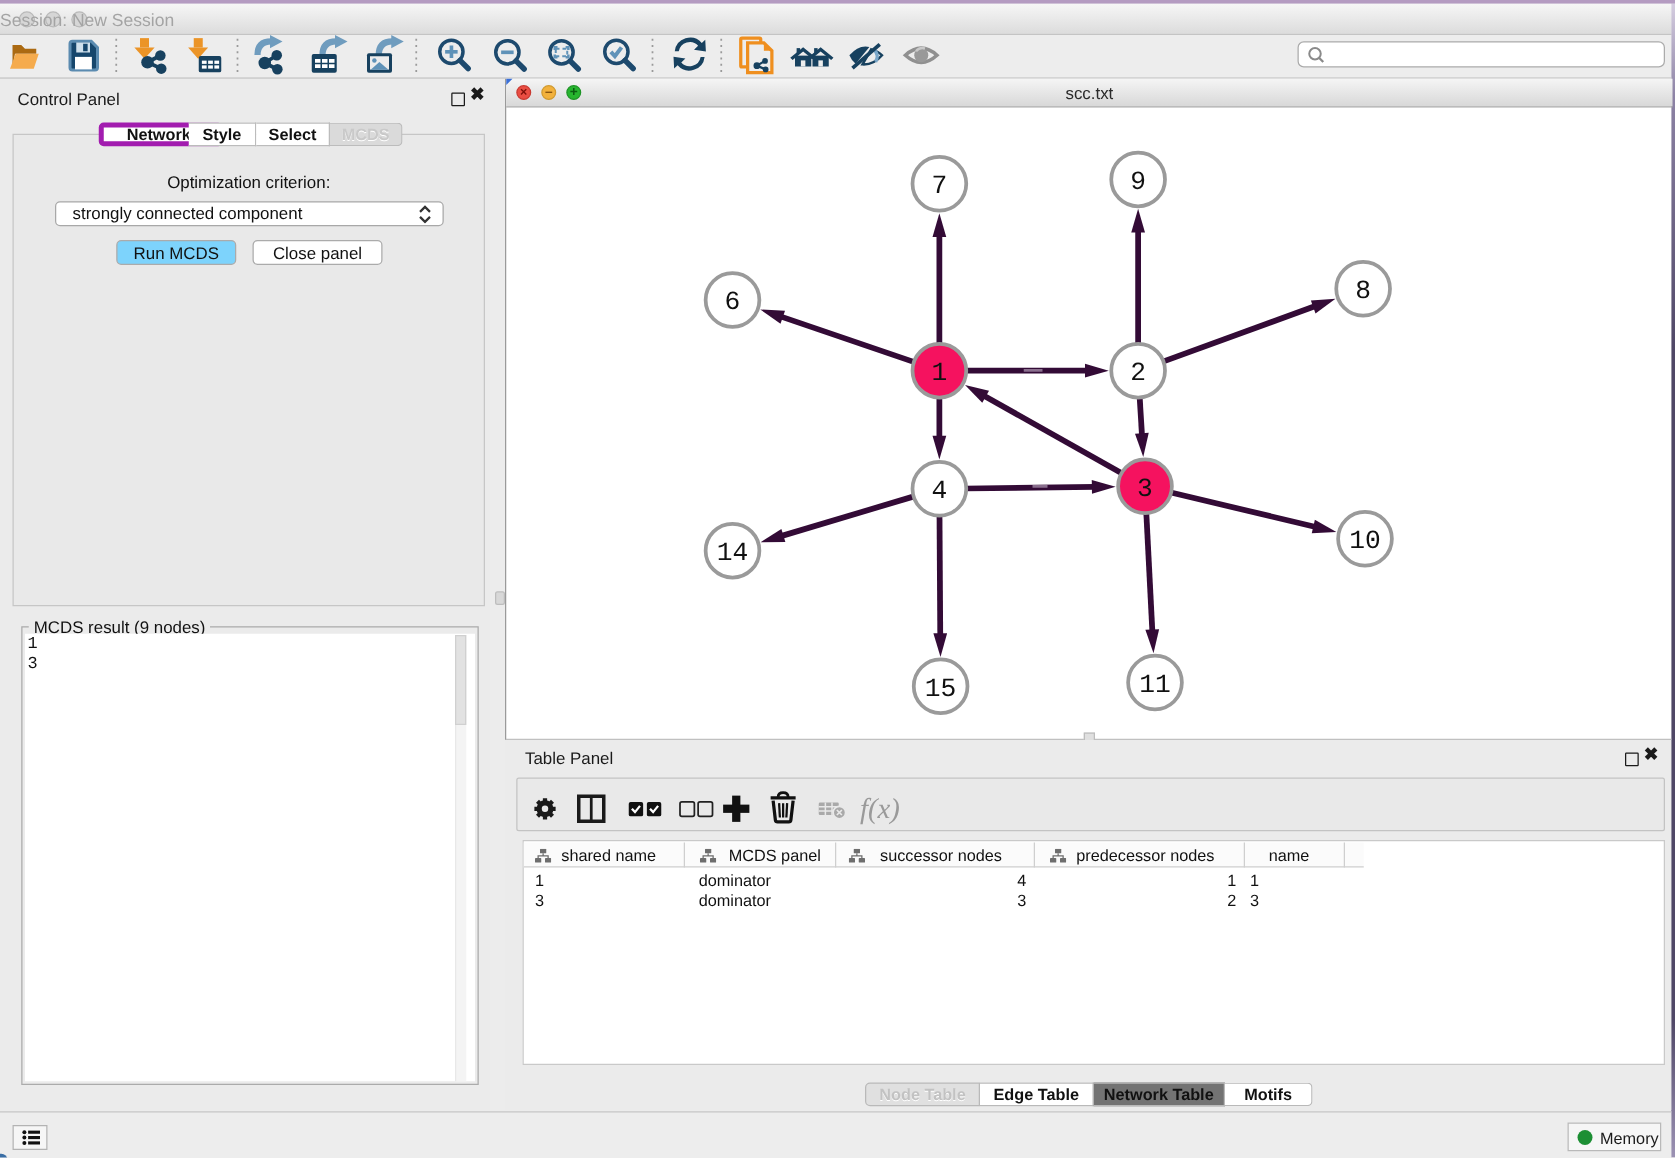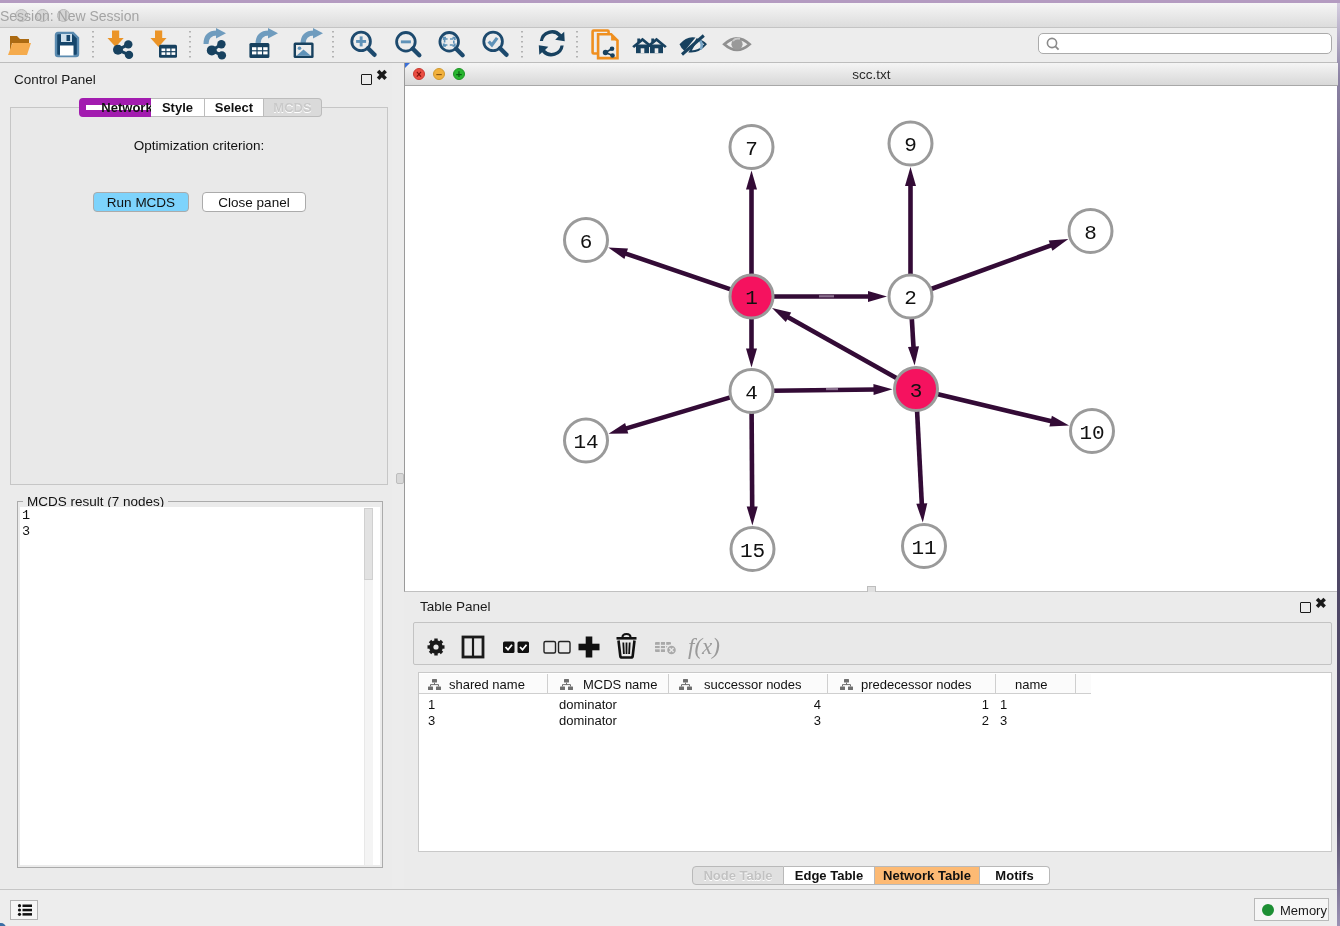--- a/index.html
+++ b/index.html
@@ -153,31 +153,37 @@
 </div>
 
 <div id="cpanel" class="abs" style="left:0;top:63px;width:392px;height:825px;background:#ebebeb">
   <div class="abs" style="left:14px;top:9px;font-size:13.5px;color:#1a1a1a">Control Panel</div>
   <div class="abs" style="left:361px;top:11px;width:11px;height:11px;border:1.6px solid #1a1a1a;border-radius:1px"></div>
   <div class="abs" style="left:376px;top:4px;font-size:14px;font-weight:bold;color:#1a1a1a">✖</div>
 
   <div class="abs" style="left:10px;top:44px;width:378px;height:378px;background:#e9e9e9;border:1px solid #c6c6c6"></div>
 
   <div class="abs" style="left:79px;top:35px;width:243px;height:19px;font-size:13px;font-weight:bold;color:#111">
-    <div class="abs ctr" style="left:0;top:0;width:96px;height:19px;background:#fff;border:7px solid #a21caf;border-radius:4px 0 0 4px">Network</div>
+    <div class="abs ctr" style="left:0;top:0;width:96px;height:19px;background:#fff;border:4px solid #a21caf;border-radius:4px 0 0 4px">Network</div>
     <div class="abs ctr" style="left:72px;top:0;width:54px;height:19px;background:#fff;border:1px solid #bcbcbc;border-left:none">Style</div>
     <div class="abs ctr" style="left:126px;top:0;width:59px;height:19px;background:#fff;border:1px solid #bcbcbc;border-left:none">Select</div>
     <div class="abs ctr" style="left:185px;top:0;width:58px;height:19px;background:#dadada;border:1px solid #bcbcbc;border-left:none;border-radius:0 4px 4px 0;color:#c9c9c9;text-shadow:0 1px 0 #fff">MCDS</div>
   </div>
   <div class="abs" style="left:10px;top:75px;width:378px;text-align:center;font-size:13.5px;color:#111">Optimization criterion:</div>
+  <div class="abs" style="left:44px;top:98px;width:311px;height:20px;background:#fff;border:1px solid #a8a8a8;border-radius:4px;font-size:13.5px;color:#111;line-height:18px;padding-left:13px">strongly connected component
+    <svg width="12" height="15" style="position:absolute;right:8px;top:2px">
+        <path d="M2 5.5 L6 1.5 L10 5.5" fill="none" stroke="#333" stroke-width="1.8"></path>
+        <path d="M2 9.5 L6 13.5 L10 9.5" fill="none" stroke="#333" stroke-width="1.8"></path>
+      </svg>
+  </div>
   <div class="abs ctr" style="left:93px;top:129px;width:96px;height:20px;background:#7dd3fc;border:1px solid #ababab;border-radius:4px;font-size:13.5px;color:#111">Run MCDS</div>
   <div class="abs ctr" style="left:202px;top:129px;width:104px;height:20px;background:#fff;border:1px solid #ababab;border-radius:4px;font-size:13.5px;color:#111">Close panel</div>
 
   <div class="abs" style="left:17px;top:438px;width:366px;height:367px;border:1px solid #ababab">
-    <div class="abs" style="left:5px;top:-8px;background:#ebebeb;padding:0 4px;font-size:13.5px;color:#111">MCDS result (7 nodes)</div>
+    <div class="abs" style="left:5px;top:-8px;background:#ebebeb;padding:0 4px;font-size:13.5px;color:#111">MCDS result (9 nodes)</div>
     <div class="abs" style="left:2px;top:5px;width:360px;height:358px;background:#fff"></div>
     <div class="abs" style="left:4px;top:6px;font-family:'Liberation Mono',monospace;font-size:13.5px;line-height:16px;color:#111">1<br>3</div>
     <div class="abs" style="left:346px;top:6px;width:9px;height:357px;background:#f4f4f4;border-left:1px solid #e8e8e8"></div>
     <div class="abs" style="left:346px;top:6px;width:9px;height:72px;background:#e2e2e2;border:1px solid #d0d0d0"></div>
   </div>
 </div>
 
 <div class="abs" style="left:392px;top:63px;width:12px;height:825px;background:#ececec"></div>
 <div class="abs" style="left:396px;top:473px;width:8px;height:11px;background:#d8d8d8;border:1px solid #bdbdbd;border-radius:2px"></div>
 
@@ -346,21 +352,21 @@
         </svg>
         <svg width="13" height="12" style="position:absolute;left:421px;top:5px">
           <g fill="#6e6e6e">
             <rect x="4" y="0" width="5" height="3.6" rx="0.5"></rect>
             <rect x="0" y="7.4" width="5" height="3.6" rx="0.5"></rect>
             <rect x="8" y="7.4" width="5" height="3.6" rx="0.5"></rect>
           </g>
           <path d="M6.5 3.6 v2 M2.5 7.4 v-1.8 h8 v1.8" fill="none" stroke="#6e6e6e" stroke-width="1"></path>
         </svg>
       <div class="abs" style="left:30px;top:3px">shared name</div>
-      <div class="abs" style="left:164px;top:3px">MCDS name</div>
+      <div class="abs" style="left:164px;top:3px">MCDS panel</div>
       <div class="abs" style="left:285px;top:3px">successor nodes</div>
       <div class="abs" style="left:442px;top:3px">predecessor nodes</div>
       <div class="abs" style="left:596px;top:3px">name</div>
     </div>
 
     <div class="abs" style="left:0;top:22px;font-size:13px;color:#111">
       <div class="abs" style="left:9px;top:2px">1</div>
       <div class="abs" style="left:140px;top:2px">dominator</div>
       <div class="abs" style="left:388px;top:2px;width:14px;text-align:right">4</div>
       <div class="abs" style="left:556px;top:2px;width:14px;text-align:right">1</div>
@@ -369,21 +375,21 @@
       <div class="abs" style="left:140px;top:18px">dominator</div>
       <div class="abs" style="left:388px;top:18px;width:14px;text-align:right">3</div>
       <div class="abs" style="left:556px;top:18px;width:14px;text-align:right">2</div>
       <div class="abs" style="left:581px;top:18px">3</div>
     </div>
   </div>
 
   <div class="abs" style="left:288px;top:274px;width:360px;height:19px;font-size:13px;font-weight:bold;color:#111">
     <div class="abs ctr" style="left:0;top:0;width:92px;height:19px;background:#e0e0e0;border:1px solid #b9b9b9;border-radius:4px 0 0 4px;color:#c2c2c2;text-shadow:0 1px 0 #fff">Node Table</div>
     <div class="abs ctr" style="left:92px;top:0;width:91px;height:19px;background:#fff;border:1px solid #b9b9b9;border-left:none">Edge Table</div>
-    <div class="abs ctr" style="left:183px;top:0;width:105px;height:19px;background:#fdba74;border:1px solid #b9b9b9;border-left:none">Network Table</div>
+    <div class="abs ctr" style="left:183px;top:0;width:105px;height:19px;background:#737373;border:1px solid #b9b9b9;border-left:none">Network Table</div>
     <div class="abs ctr" style="left:288px;top:0;width:70px;height:19px;background:#fff;border:1px solid #b9b9b9;border-left:none;border-radius:0 4px 4px 0">Motifs</div>
   </div>
 </div>
 
 <div id="statusbar" class="abs" style="left:0;top:889px;width:1337px;height:37px;background:#ededed;border-top:1px solid #c6c6c6">
   <div class="abs" style="left:10px;top:10px;width:28px;height:20px;background:#f6f6f6;border:1px solid #b3b3b3">
     <svg width="26" height="18" style="position:absolute;left:0;top:0">
       <g fill="#111">
           <circle cx="8.5" cy="4.7" r="1.6"></circle>
           <circle cx="8.5" cy="9" r="1.6"></circle>

